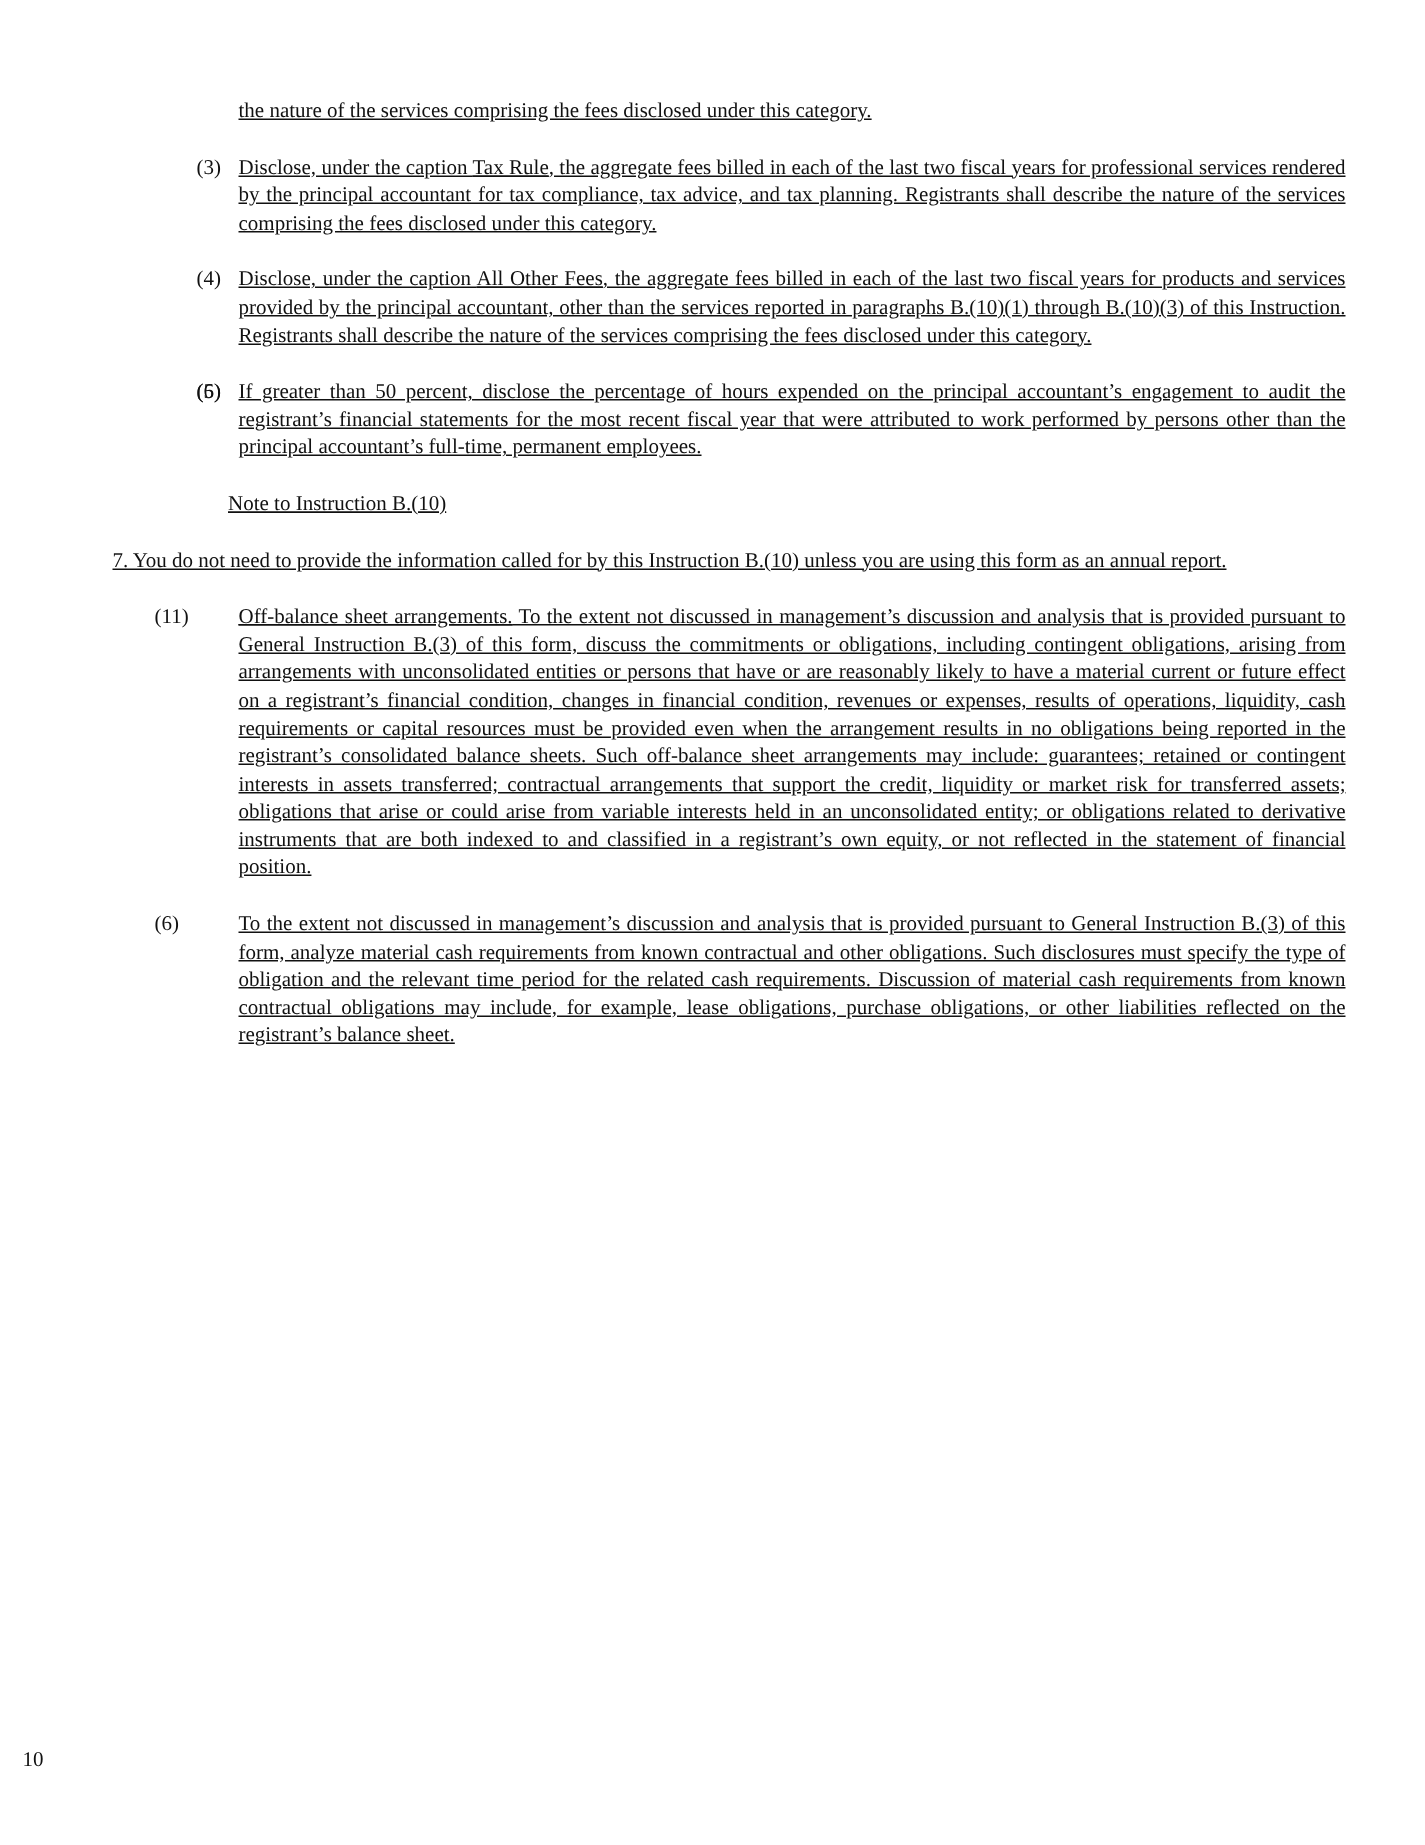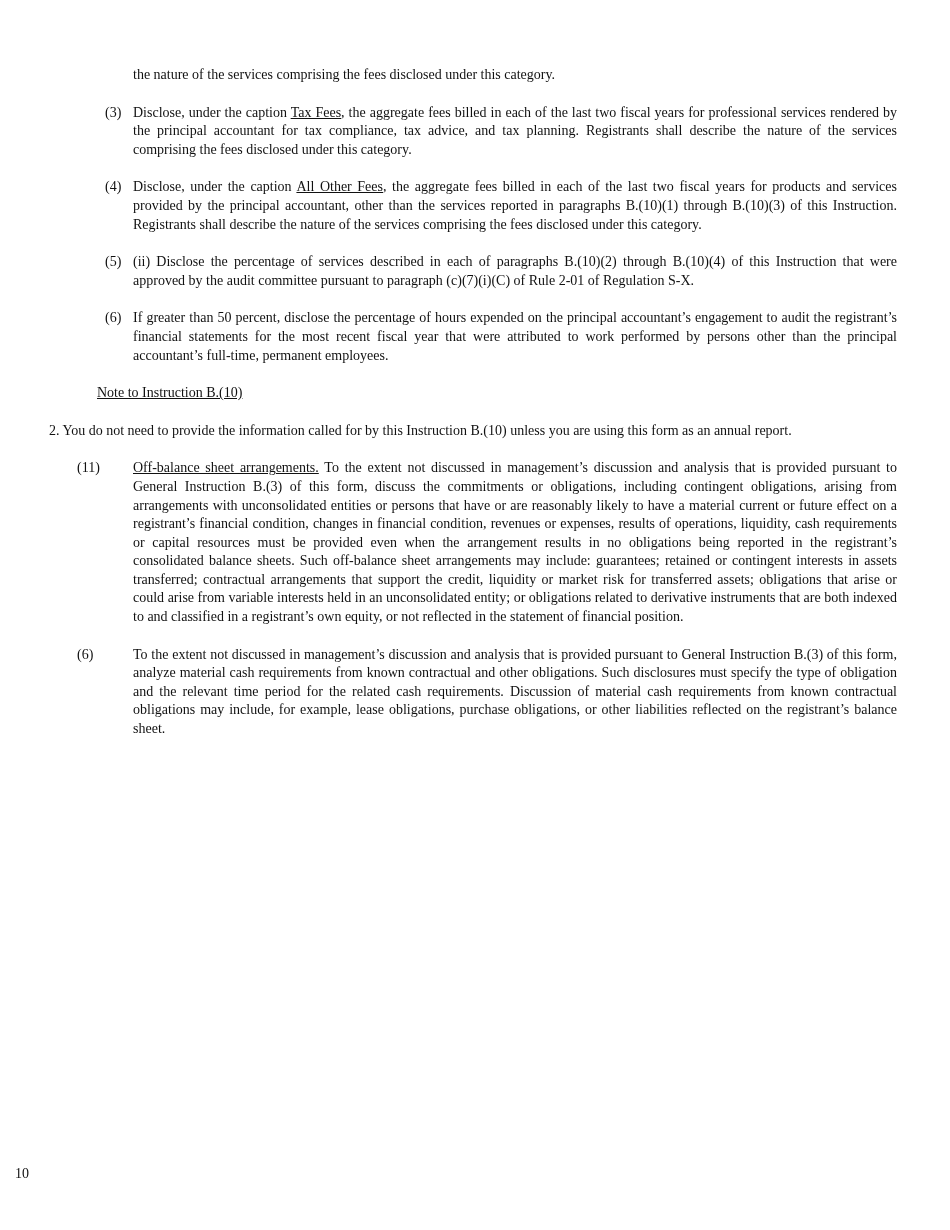--- a/index.html
+++ b/index.html
@@ -14,39 +14,40 @@
     background: #ffffff;
     color: #111111;
     font-family: "Liberation Serif", "DejaVu Serif", serif;
     font-size: 14px;
     line-height: 18.6px;
     overflow: hidden;
   }
   .content {
     position: absolute;
     top: 66px;
-    left: 49px;
+    left: 75px;
     right: 53px;
+    text-decoration: underline;
   }
   p { margin: 0; }
   .block { margin-bottom: 19px; }
   .just { text-align: justify; }
   .cont { margin-left: 84px; }
   .item {
     position: relative;
     padding-left: 84px;
   }
   .item .label {
     position: absolute;
     top: 0;
   }
   .item.num-a .label { left: 56px; }
   .item.num-b .label { left: 28px; text-align: center; }
   .note-heading {
-    margin-left: 48px;
+    margin-left: 77px;
     text-decoration: underline;
   }
   .u { text-decoration: underline; }
   .footer {
     position: absolute;
     top: 1165px;
     left: 15px;
     width: 100%;
     text-align: left;
   }
@@ -54,41 +55,40 @@
 </head>
 <body>
 
 <div class="page">
   <div class="content">
 
     <p class="cont block">the nature of the services comprising the fees disclosed under this category.</p>
 
     <div class="item num-a block">
       <span class="label">(3)</span>
-      <p class="just"><span>Disclose, under the caption </span><span class="u">Tax Fees</span><span>, the aggregate fees billed in each of the last two fiscal years for professional services rendered by the principal accountant for tax compliance, tax advice, and tax planning. Registrants shall describe the nature of the services comprising the fees disclosed under this category.</span></p>
+      <p class="just"><span>Disclose, under the caption </span><span class="u">Tax Rule</span><span>, the aggregate fees billed in each of the last two fiscal years for professional services rendered by the principal accountant for tax compliance, tax advice, and tax planning. Registrants shall describe the nature of the services comprising the fees disclosed under this category.</span></p>
     </div>
 
     <div class="item num-a block">
       <span class="label">(4)</span>
       <p class="just"><span>Disclose, under the caption </span><span class="u">All Other Fees</span><span>, the aggregate fees billed in each of the last two fiscal years for products and services provided by the principal accountant, other than the services reported in paragraphs B.(10)(1) through B.(10)(3) of this Instruction. Registrants shall describe the nature of the services comprising the fees disclosed under this category.</span></p>
     </div>
 
     <div class="item num-a block">
       <span class="label">(5)</span>
-      <p class="just">(ii) Disclose the percentage of services described in each of paragraphs B.(10)(2) through B.(10)(4) of this Instruction that were approved by the audit committee pursuant to paragraph (c)(7)(i)(C) of Rule 2-01 of Regulation S-X.</p>
     </div>
 
     <div class="item num-a block">
       <span class="label">(6)</span>
       <p class="just">If greater than 50 percent, disclose the percentage of hours expended on the principal accountant’s engagement to audit the registrant’s financial statements for the most recent fiscal year that were attributed to work performed by persons other than the principal accountant’s full-time, permanent employees.</p>
     </div>
 
     <p class="note-heading block">Note to Instruction B.(10)</p>
 
-    <p class="block">2. You do not need to provide the information called for by this Instruction B.(10) unless you are using this form as an annual report.</p>
+    <p class="block">7. You do not need to provide the information called for by this Instruction B.(10) unless you are using this form as an annual report.</p>
 
     <div class="item num-b block">
       <span class="label">(11)</span>
       <p class="just"><span class="u">Off-balance sheet arrangements.</span><span> To the extent not discussed in management’s discussion and analysis that is provided pursuant to General Instruction B.(3) of this form, discuss the commitments or obligations, including contingent obligations, arising from arrangements with unconsolidated entities or persons that have or are reasonably likely to have a material current or future effect on a registrant’s financial condition, changes in financial condition, revenues or expenses, results of operations, liquidity, cash requirements or capital resources must be provided even when the arrangement results in no obligations being reported in the registrant’s consolidated balance sheets. Such off-balance sheet arrangements may include: guarantees; retained or contingent interests in assets transferred; contractual arrangements that support the credit, liquidity or market risk for transferred assets; obligations that arise or could arise from variable interests held in an unconsolidated entity; or obligations related to derivative instruments that are both indexed to and classified in a registrant’s own equity, or not reflected in the statement of financial position.</span></p>
     </div>
 
     <div class="item num-b block">
       <span class="label">(6)</span>
       <p class="just">To the extent not discussed in management’s discussion and analysis that is provided pursuant to General Instruction B.(3) of this form, analyze material cash requirements from known contractual and other obligations. Such disclosures must specify the type of obligation and the relevant time period for the related cash requirements. Discussion of material cash requirements from known contractual obligations may include, for example, lease obligations, purchase obligations, or other liabilities reflected on the registrant’s balance sheet.</p>
     </div>

